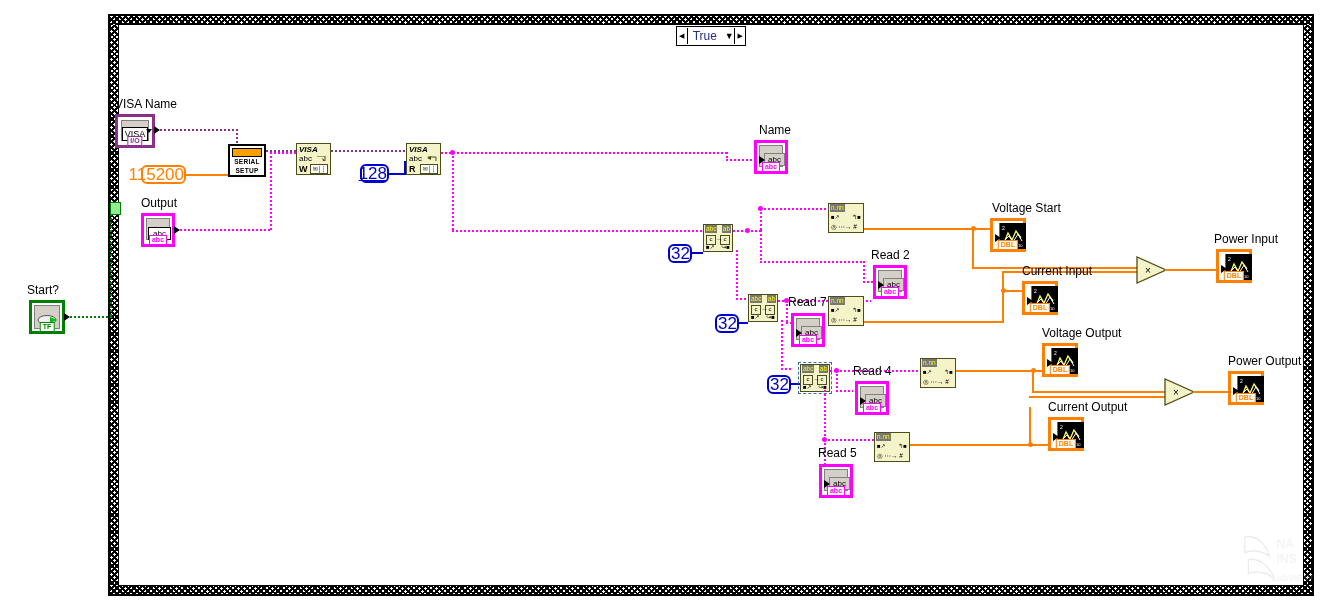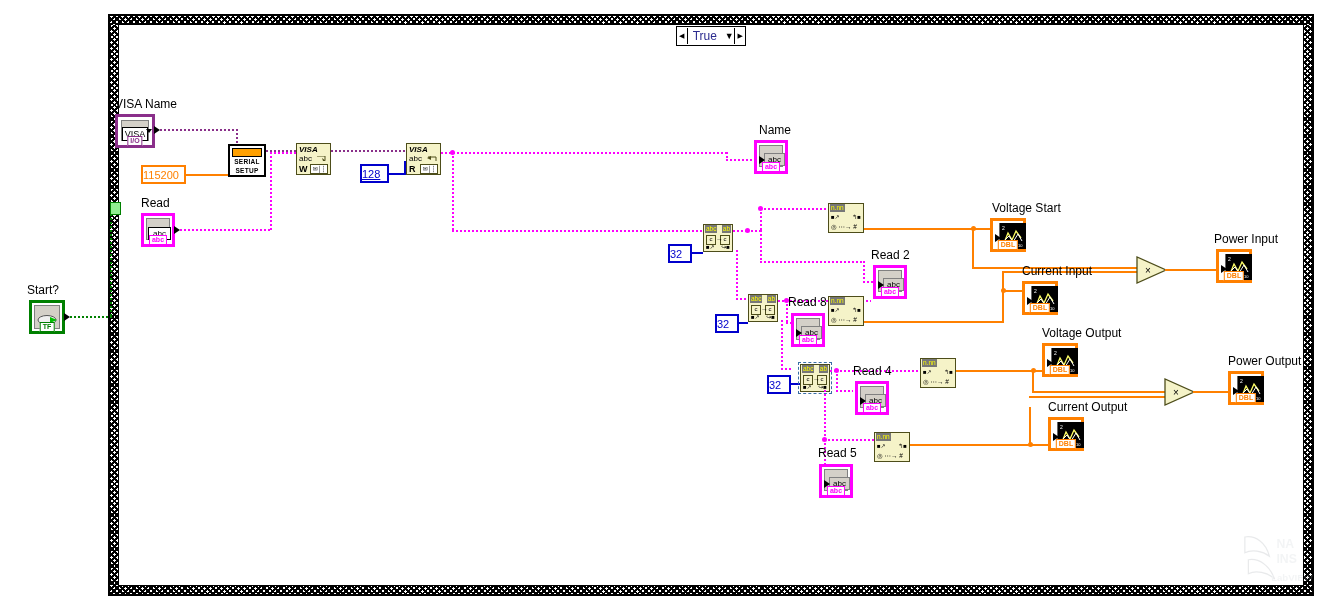--- a/index.html
+++ b/index.html
@@ -49,22 +49,22 @@
 
   .arrow-in{position:absolute;width:0;height:0;
      border-top:4px solid transparent;border-bottom:4px solid transparent;
      border-left:6px solid #000;}
   .arrow-out{position:absolute;width:0;height:0;
      border-top:4px solid transparent;border-bottom:4px solid transparent;
      border-left:6px solid #000;}
 
   
   .const{position:absolute;box-sizing:border-box;background:#fff;
-     display:flex;align-items:center;justify-content:flex-start;
-     font-size:11px;line-height:14px;}
+     display:flex;align-items:center;justify-content:flex-end;
+     font-size:17px;line-height:14px;border-radius:6px;}
   .c-orange{border:2px solid #ff8000;color:#ff8000;}
   .c-blue{border:2px solid #0000cc;color:#0000cc;}
 
   
   .node{position:absolute;box-sizing:border-box;background:#f5f3c8;
         border:1px solid #4d4d1a;}
   .node.sel{outline:1px dashed #3a6ea5;outline-offset:1px;}
   .node-serial{position:absolute;box-sizing:border-box;background:#fff;
         border:2px solid #000;}
   .node-serial .cap{position:absolute;left:2px;right:2px;top:2px;height:9px;
@@ -167,21 +167,21 @@
     <div style="position:absolute;left:2px;top:1px;font-size:8px;font-style:italic;font-weight:bold;line-height:9px;">VISA</div>
     <div style="position:absolute;left:2px;top:10px;font-size:8px;line-height:9px;">abc</div>
     <svg width="10" height="6" viewBox="0 0 10 6" style="position:absolute;left:20px;top:12px;">
       <path d="M0 0 L8 0 L8 4" stroke="#4d4d1a" fill="none" stroke-width="1"></path>
         <path d="M5 2 L9 5 L6 5 Z" fill="#4d4d1a"></path>
     </svg>
     <div style="position:absolute;left:2px;top:20px;font-size:9px;font-weight:bold;line-height:10px;">W</div>
     <div style="position:absolute;left:13px;top:20px;width:18px;height:10px;border:1px solid #4d4d1a;box-sizing:border-box;background:#fff;font-size:6px;text-align:center;line-height:9px;">✉│┊</div>
   </div>
 
-  <div class="lbl" style="left:141px;top:197px;">Read</div>
+  <div class="lbl" style="left:141px;top:197px;">Output</div>
   <div class="term t-str" style="left:141px;top:213px;width:34px;height:34px;">
     <div class="inner" style="left:2px;top:2px;right:2px;bottom:4px;"></div>
     <div style="position:absolute;left:4px;top:11px;width:23px;height:13px;background:#fff;border:1px solid #000;box-sizing:border-box;">
       <span style="font-size:8px;line-height:11px;display:block;text-align:center;">abc</span>
     </div>
     <div class="dtype">abc</div>
   </div>
   <div class="arrow-out" style="left:174px;top:226px;"></div>
   <div class="w wd-str" style="left:180px;top:229px;width:92px;height:2px;"></div>
   <div class="w wd-strv" style="left:270px;top:152px;width:2px;height:79px;"></div>
@@ -298,21 +298,21 @@
   <div class="w wd-str" style="left:778px;top:300px;width:8px;height:2px;"></div>
   <div class="junc j-str" style="left:784px;top:298px;"></div>
   <div class="w wd-str" style="left:786px;top:300px;width:85px;height:2px;"></div>
 
   <div class="w wd-strv" style="left:786px;top:300px;width:2px;height:24px;"></div>
   <div class="w wd-str" style="left:786px;top:322px;width:18px;height:2px;"></div>
 
   <div class="w wd-strv" style="left:781px;top:320px;width:2px;height:50px;"></div>
   <div class="w wd-str" style="left:781px;top:368px;width:12px;height:2px;"></div>
 
-  <div class="lbl" style="left:788px;top:296px;">Read 8</div>
+  <div class="lbl" style="left:788px;top:296px;">Read 7</div>
   <div class="term t-str" style="left:791px;top:313px;width:34px;height:34px;">
     <div class="inner" style="left:2px;top:2px;right:2px;bottom:4px;"></div>
     <div style="position:absolute;left:7px;top:10px;width:21px;height:13px;background:#d4d0c8;border:1px solid #808080;box-sizing:border-box;">
       <span style="font-size:8px;line-height:11px;display:block;text-align:center;">abc</span>
     </div>
     <div class="arrow-in" style="left:2px;top:13px;"></div>
     <div class="dtype">abc</div>
   </div>
 
   <div class="node" style="left:828px;top:296px;width:36px;height:30px;">

